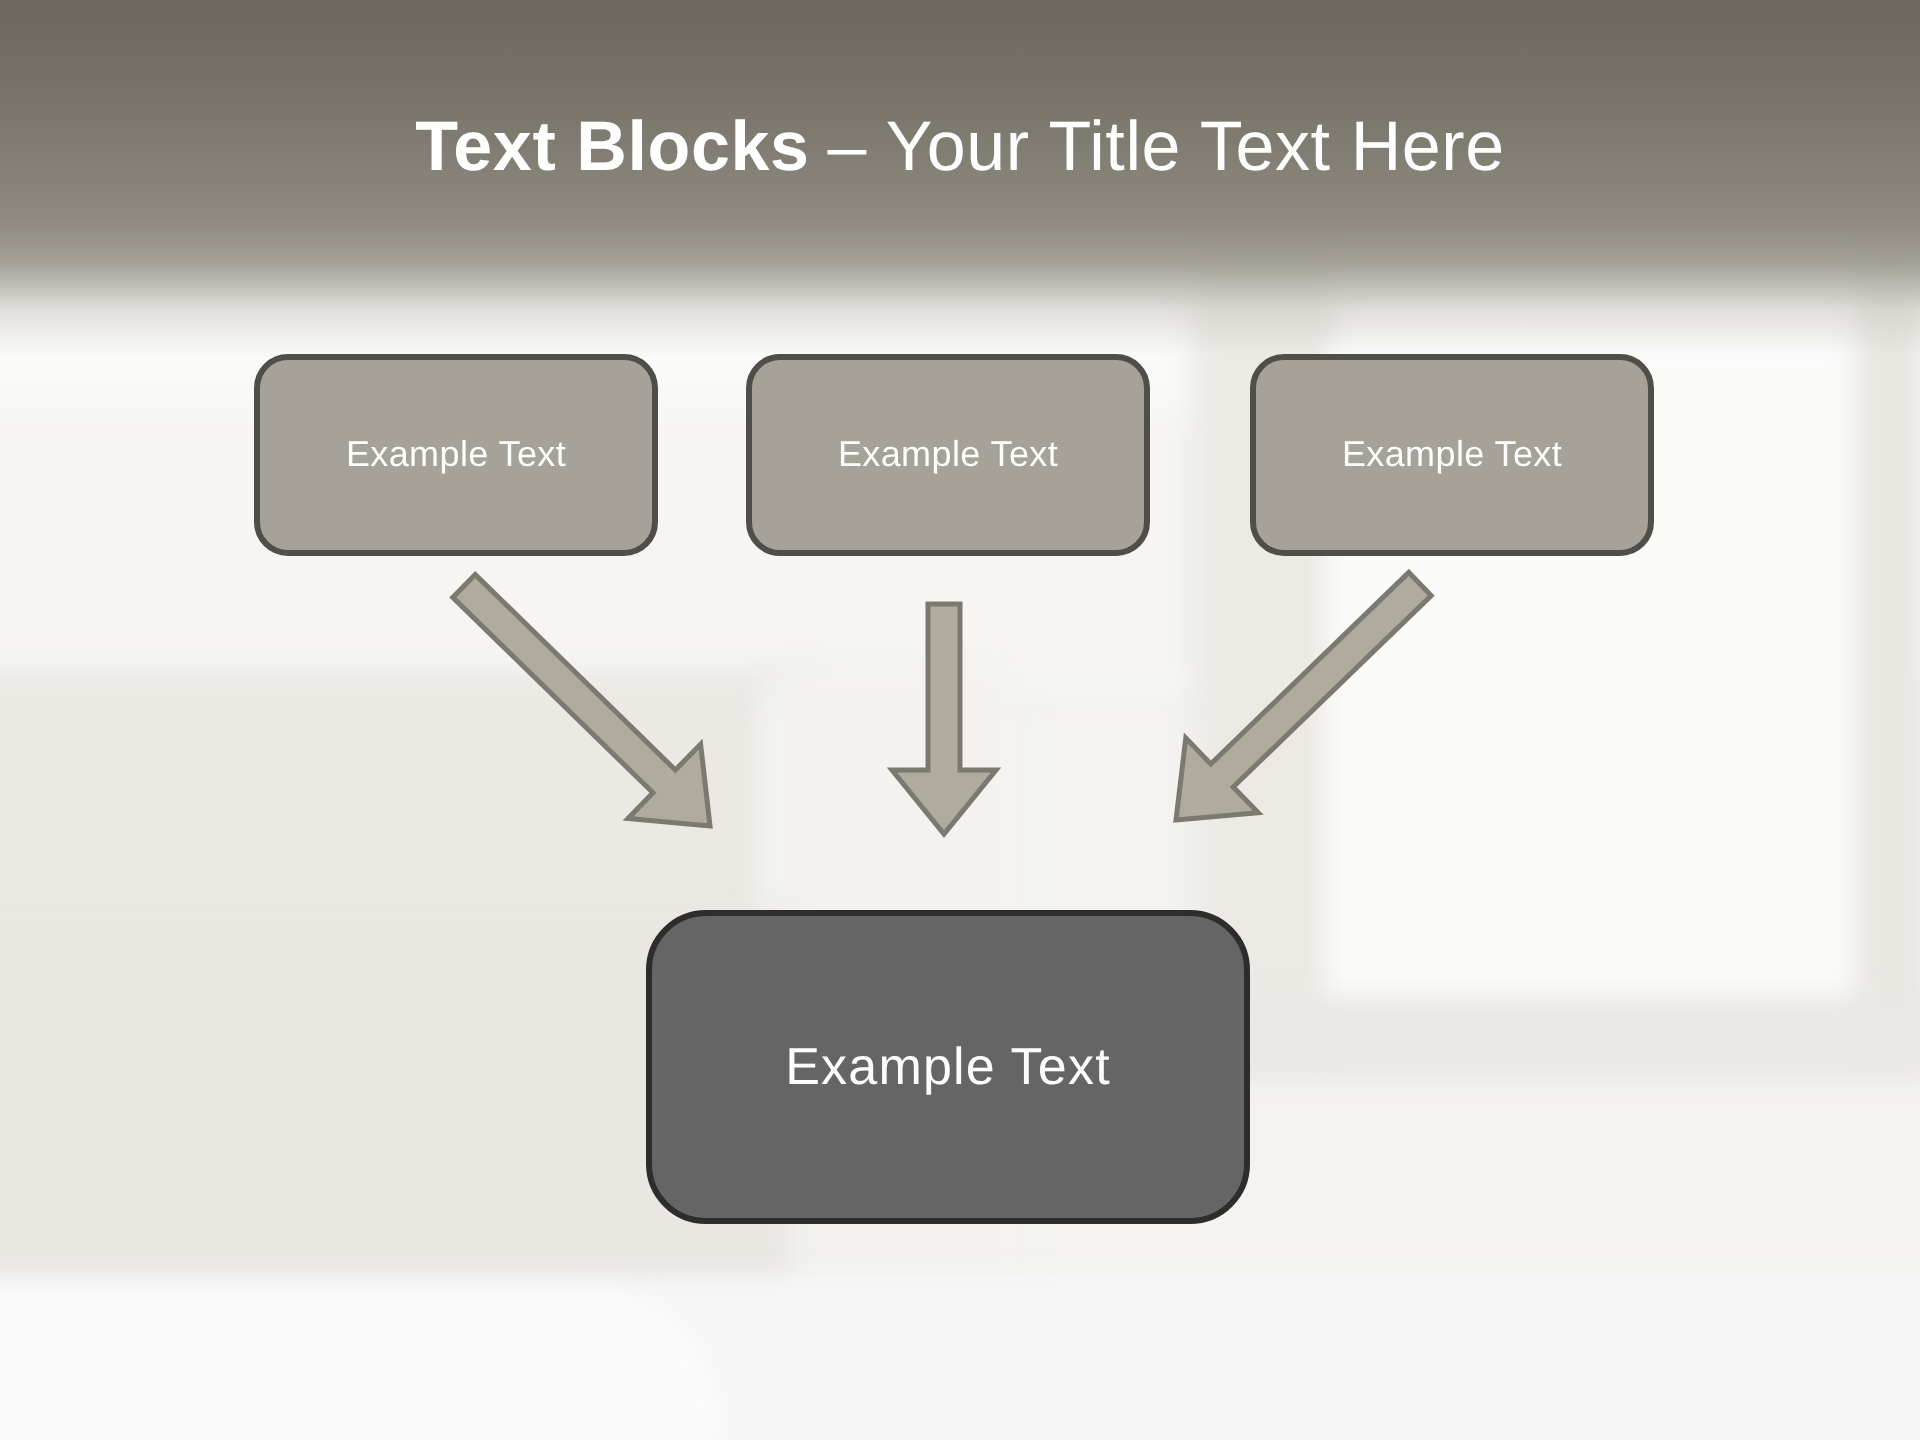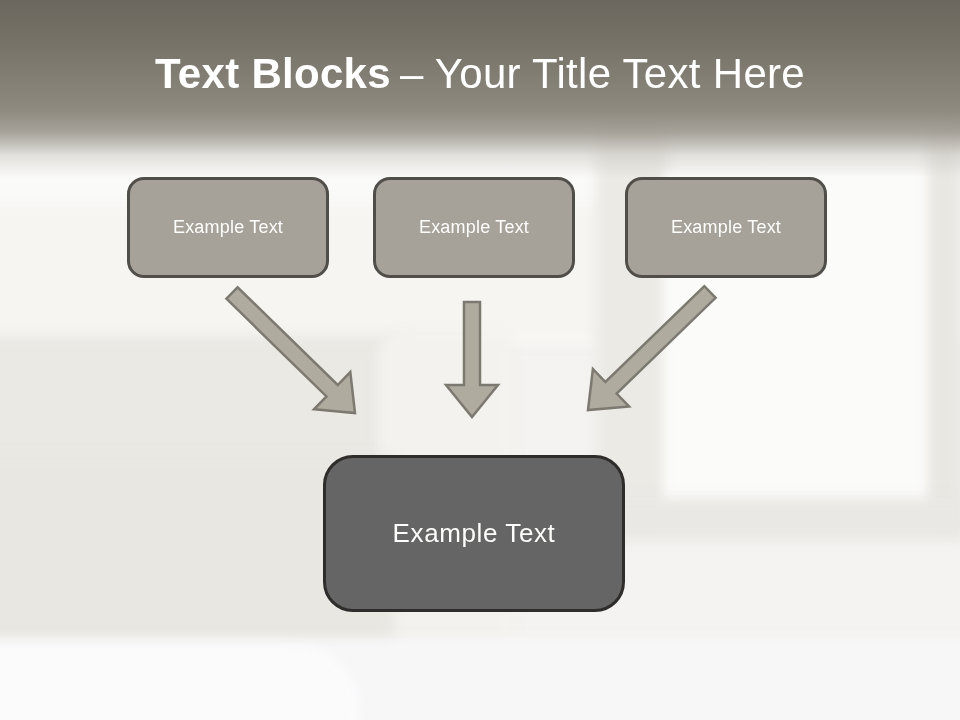--- a/index.html
+++ b/index.html
@@ -26,21 +26,21 @@
   
   .header {
     position:absolute; left:0; top:0; width:960px; height:178px;
     background:linear-gradient(to bottom,
       #6b675f 0%, #767166 22%, #817d73 42%, #8e8a80 62%,
       rgba(152,148,139,.85) 74%, rgba(190,187,180,.42) 87%, rgba(241,240,238,0) 100%);
   }
   .title {
     position:absolute; left:0; top:55px; width:960px;
     text-align:center; color:var(--title-color,#ffffff);
-    font-size:42px; line-height:38px; letter-spacing:.3px;
+    font-size:35px; line-height:38px; letter-spacing:.3px;
   }
   .title .t-bold { font-weight:700; }
   .title .t-rest { font-weight:400; margin-left:9px; }
 
   
   .block {
     position:absolute; width:196px; height:95px;
     background:var(--box-fill,#a6a299);
     border:3px solid var(--box-border,#504e49);
     border-radius:17px;

